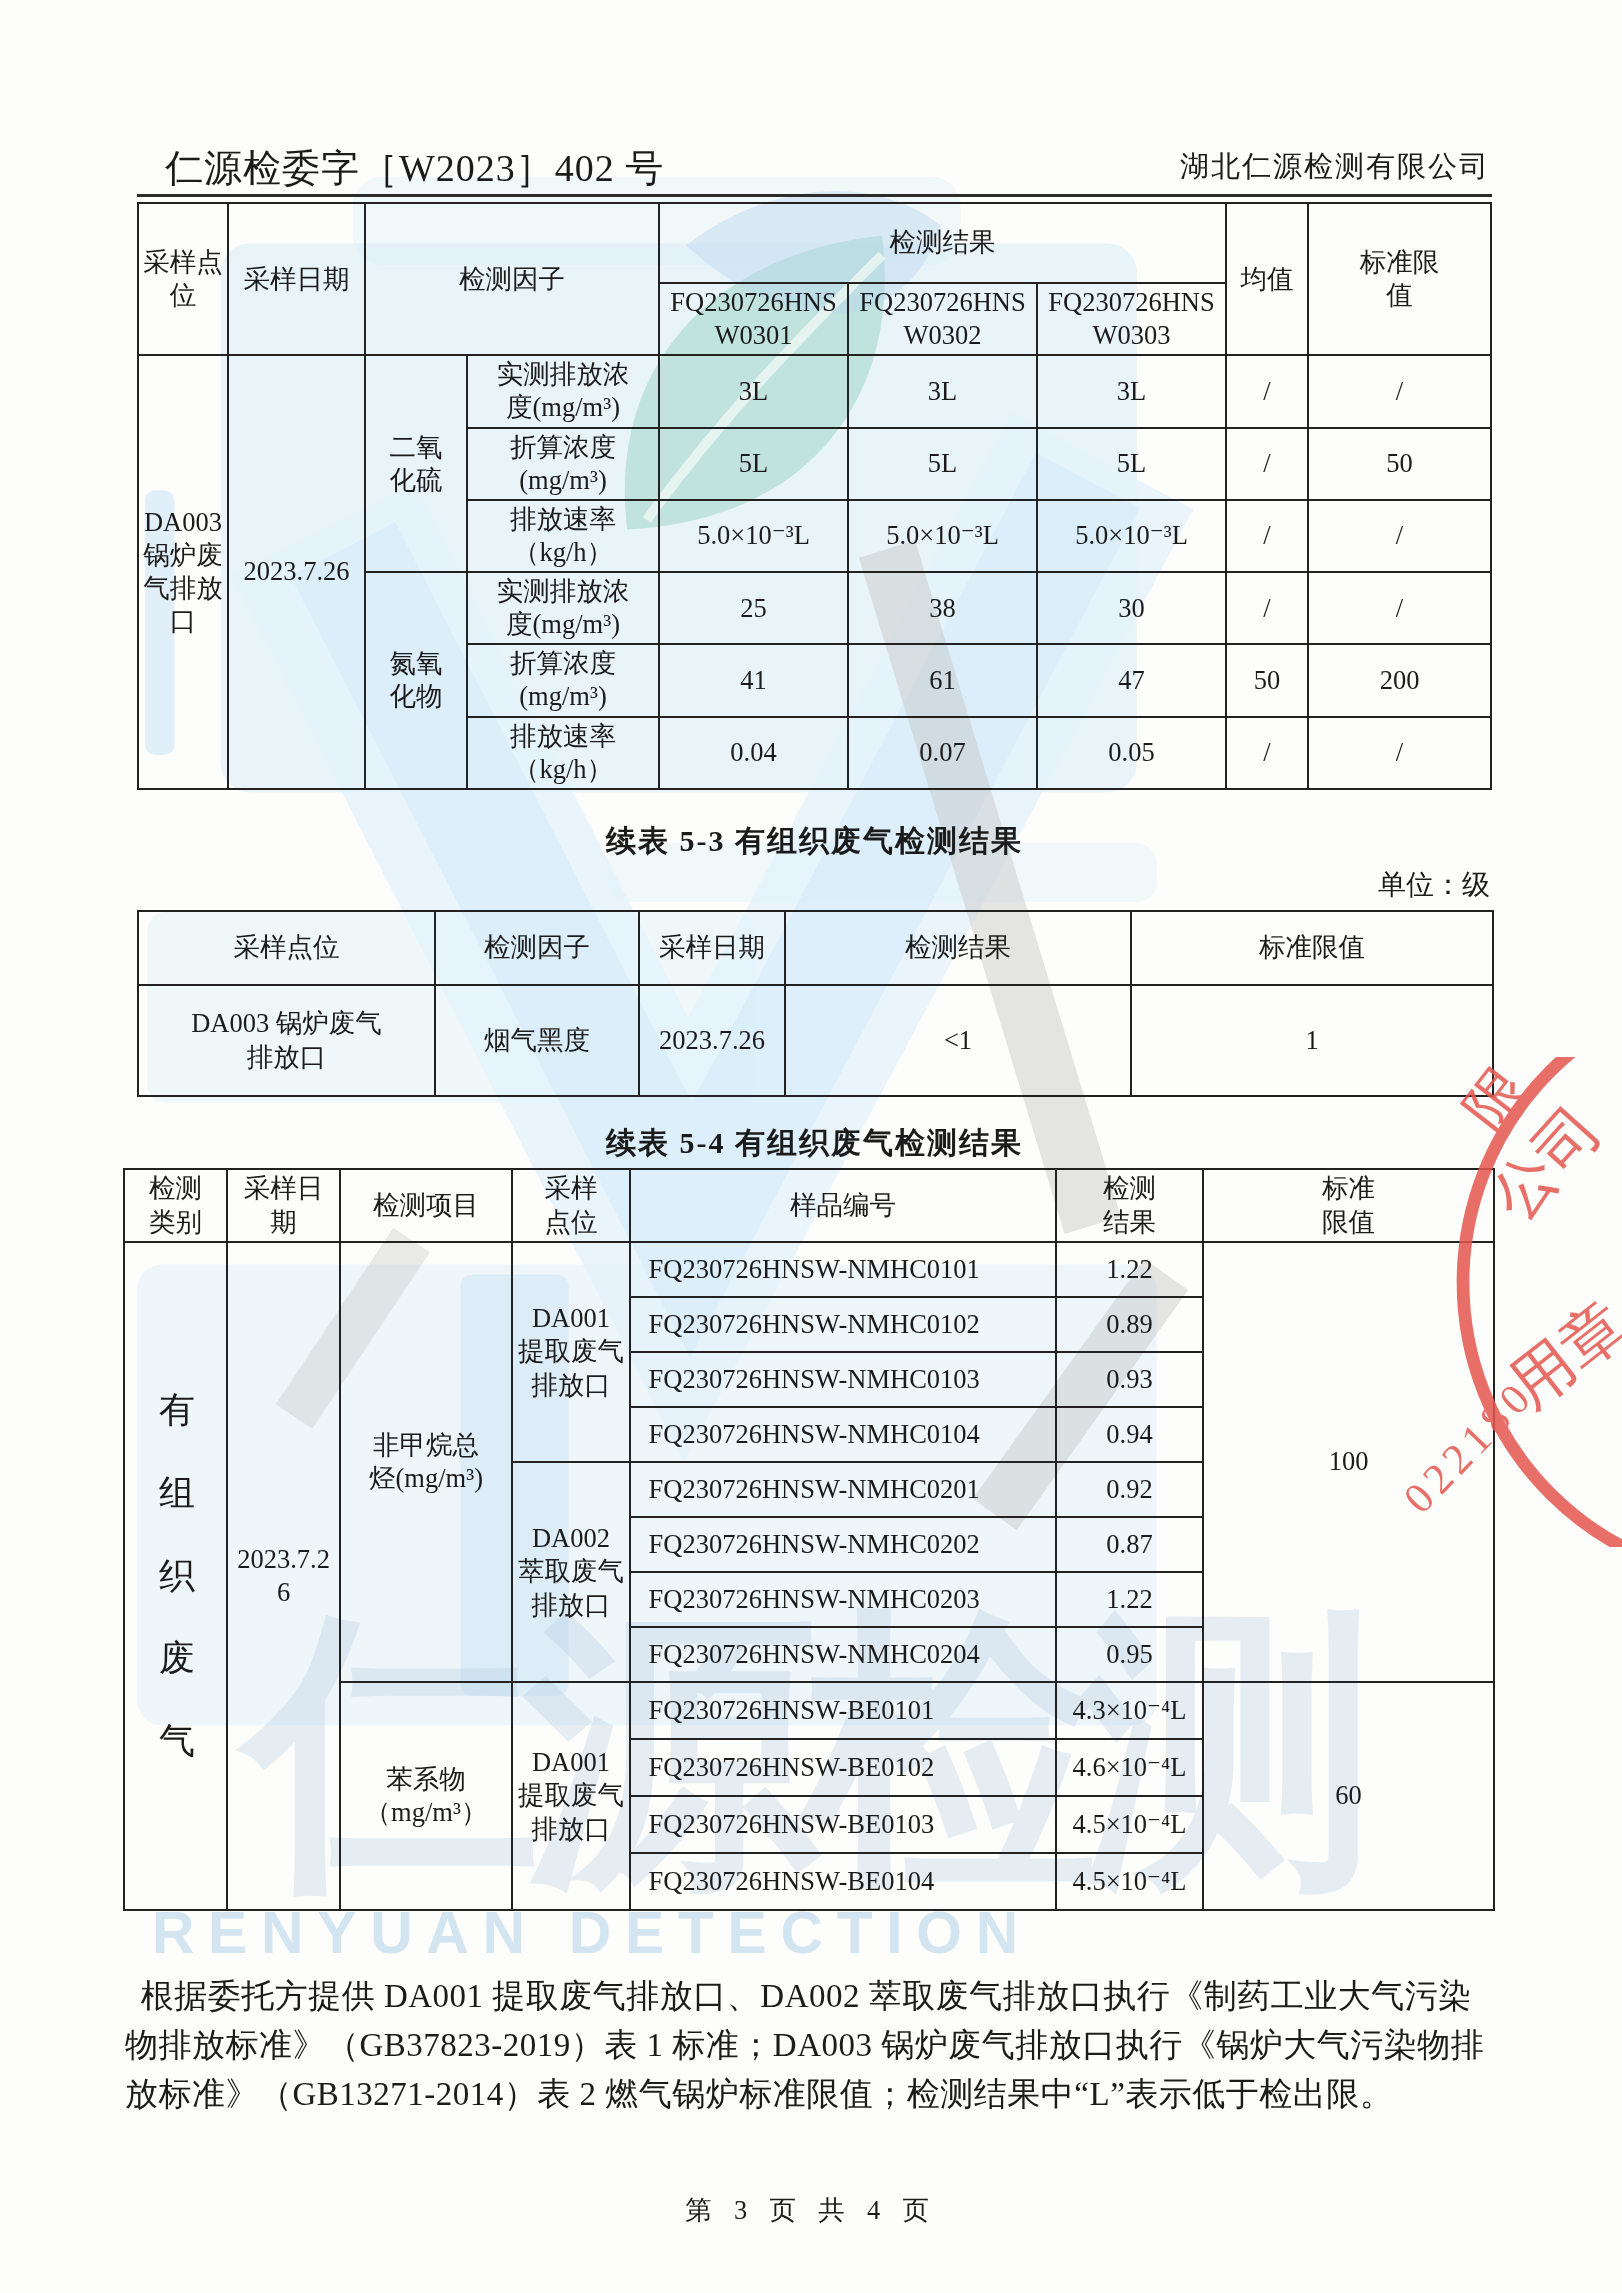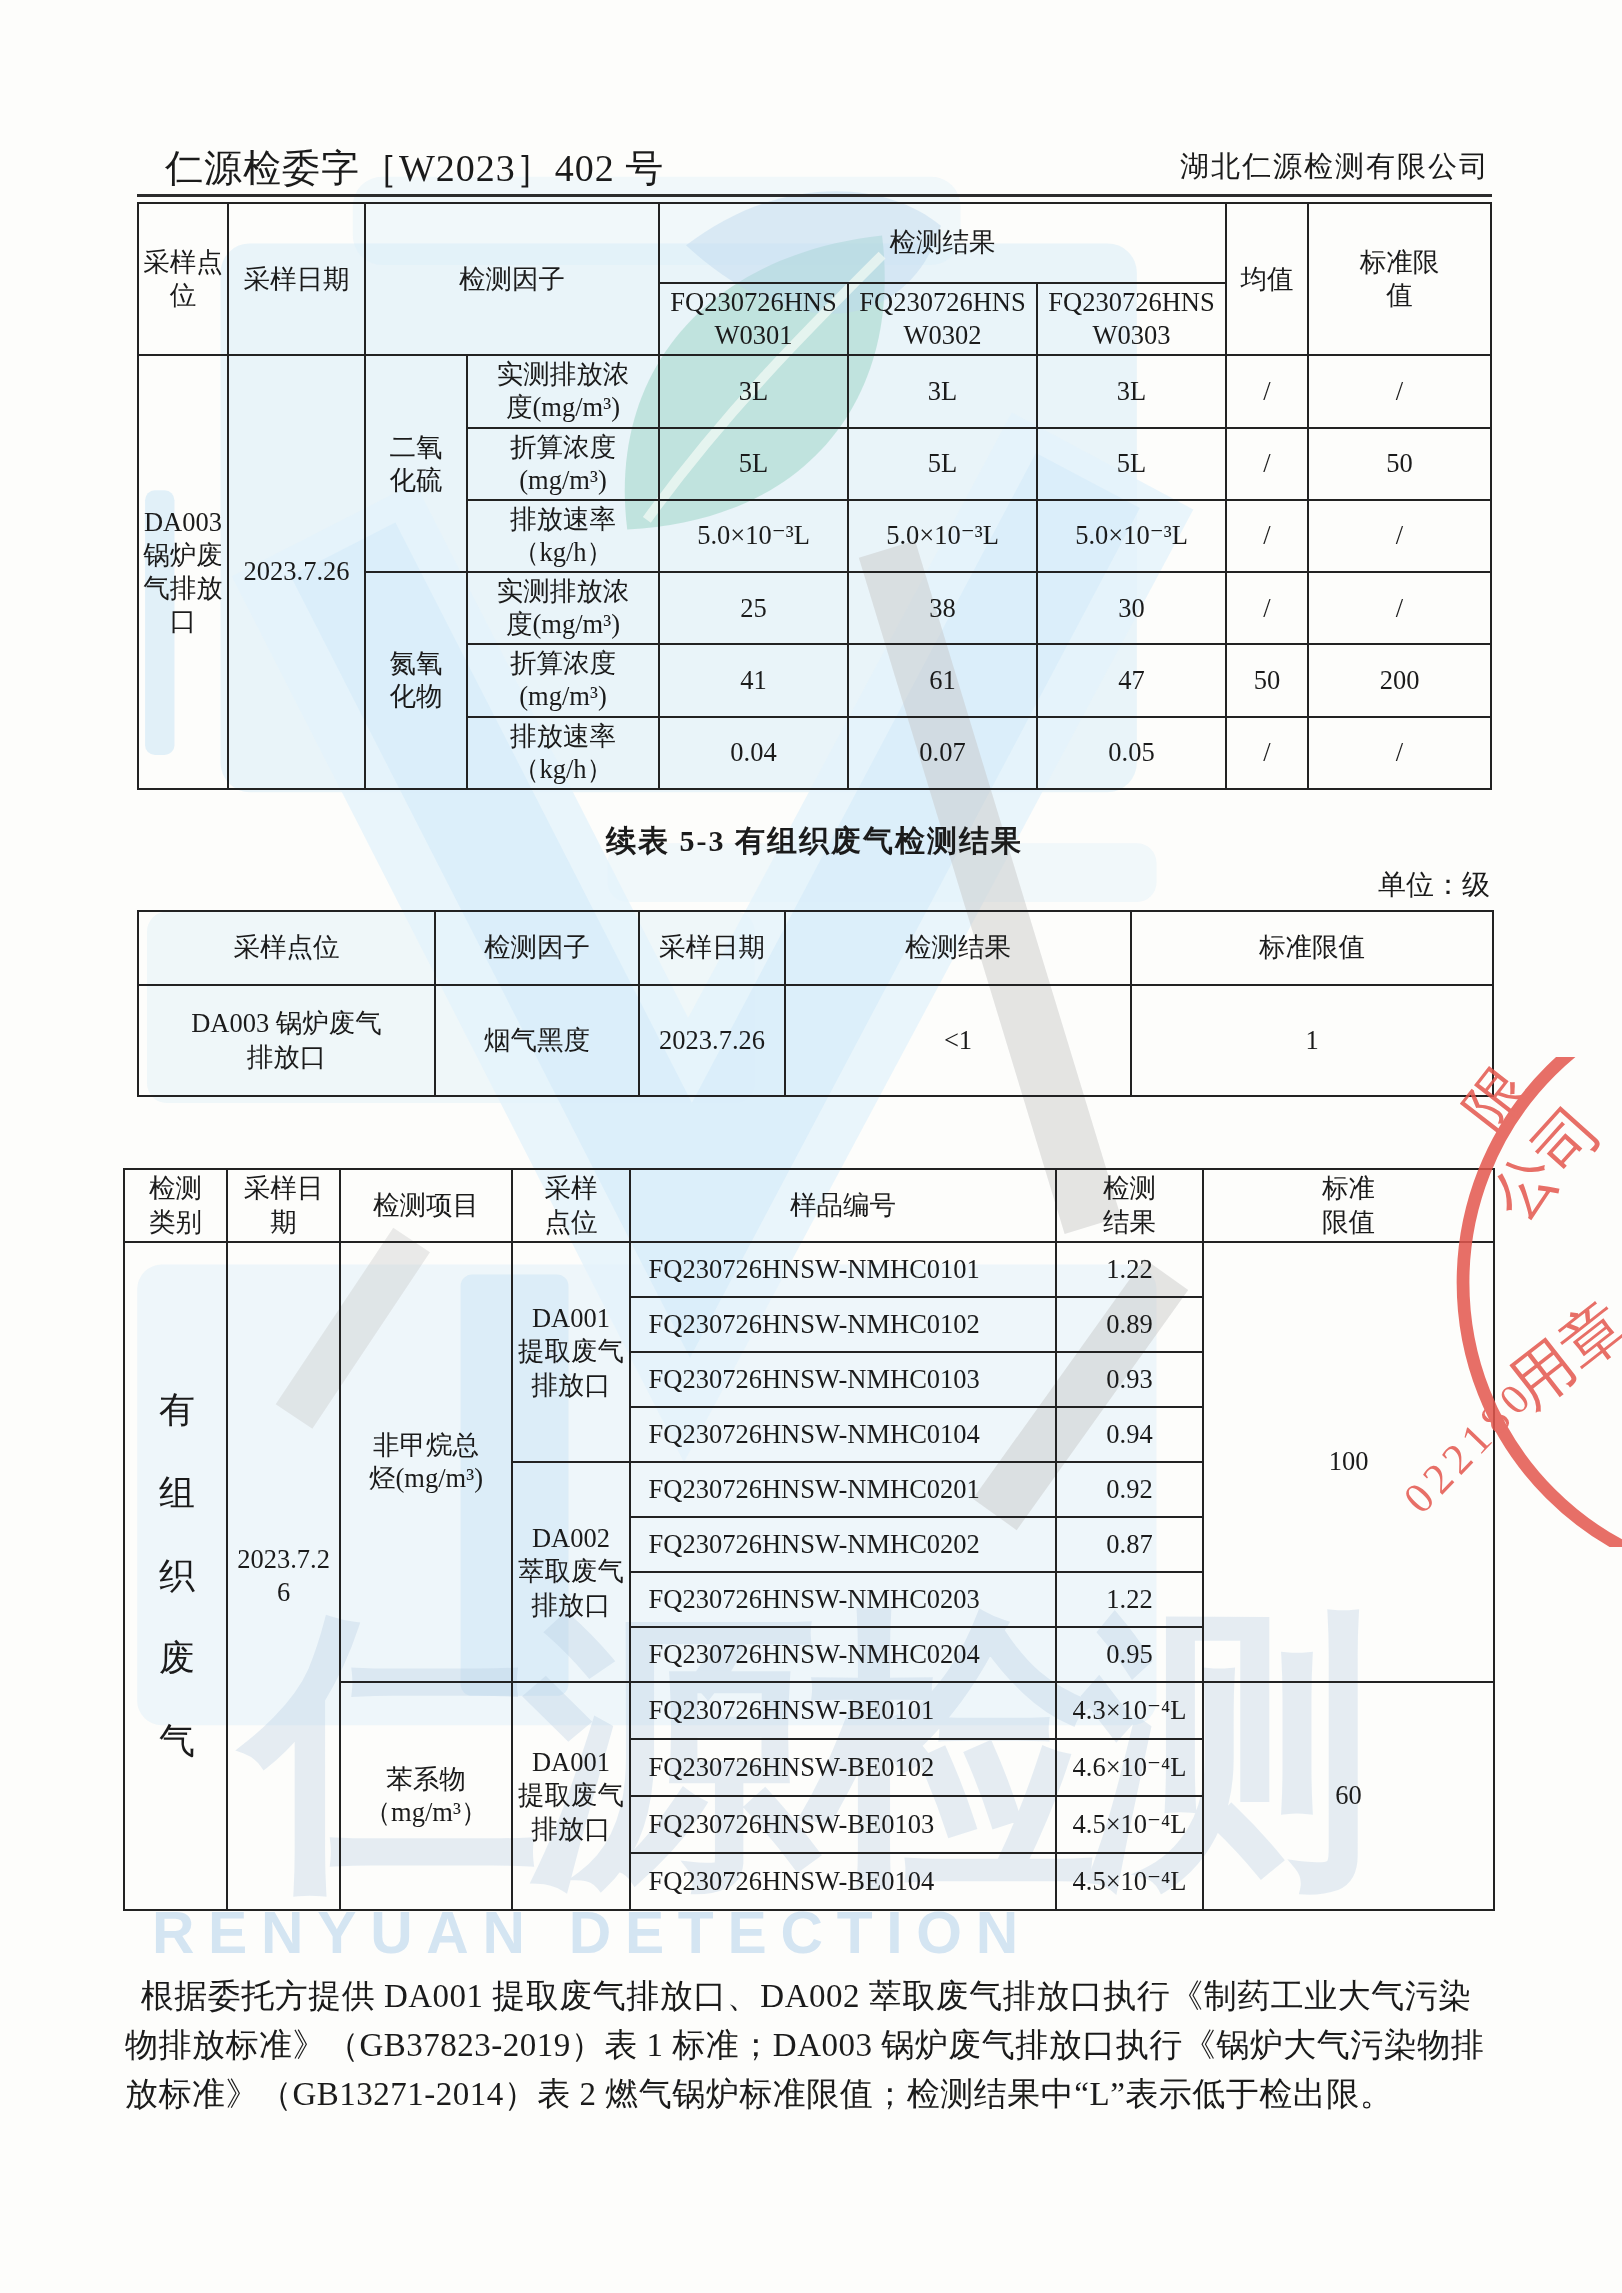--- a/index.html
+++ b/index.html
@@ -185,20 +185,21 @@
       <td>DA003 锅炉废气
 排放口</td>
       <td>烟气黑度</td>
       <td>2023.7.26</td>
       <td>&lt;1</td>
       <td>1</td>
     </tr>
   </tbody>
     </table>
 
+  <div class="content title title54">续表 5-4  有组织废气检测结果</div>
 
   <table class="content t3">
     <colgroup>
         <col style="width:103px">
         <col style="width:113px">
         <col style="width:172px">
         <col style="width:118px">
       <col style="width:426px">
         <col style="width:147px">
         <col style="width:291px">
@@ -275,20 +276,21 @@
     </tr>
     <tr class="br">
       <td class="idcell">FQ230726HNSW-BE0104</td>
       <td>4.5×10⁻⁴L</td>
     </tr>
   </tbody>
     </table>
 
   <div class="content note">根据委托方提供 DA001 提取废气排放口、DA002 萃取废气排放口执行《制药工业大气污染物排放标准》（GB37823-2019）表 1 标准；DA003 锅炉废气排放口执行《锅炉大气污染物排放标准》（GB13271-2014）表 2 燃气锅炉标准限值；检测结果中“L”表示低于检出限。</div>
 
+  <div class="content pgfoot">第 3 页 共 4 页</div>
 
   <svg class="stamp" viewBox="0 0 223 500">
     <circle cx="365" cy="230" r="305" fill="none" stroke="#e4574e" stroke-width="13"></circle>
     <text x="92" y="80" font-size="62" fill="#e4574e" transform="rotate(-52 92 80)">限</text>
     <text x="118" y="170" font-size="64" fill="#e4574e" transform="rotate(-48 118 170)">公司</text>
     <text x="130" y="360" font-size="64" fill="#e4574e" transform="rotate(-38 130 360)">用章</text>
     <text x="18" y="468" font-size="44" fill="#e4574e" letter-spacing="6" transform="rotate(-46 18 468)">022180</text>
   </svg>
 
 </div>

